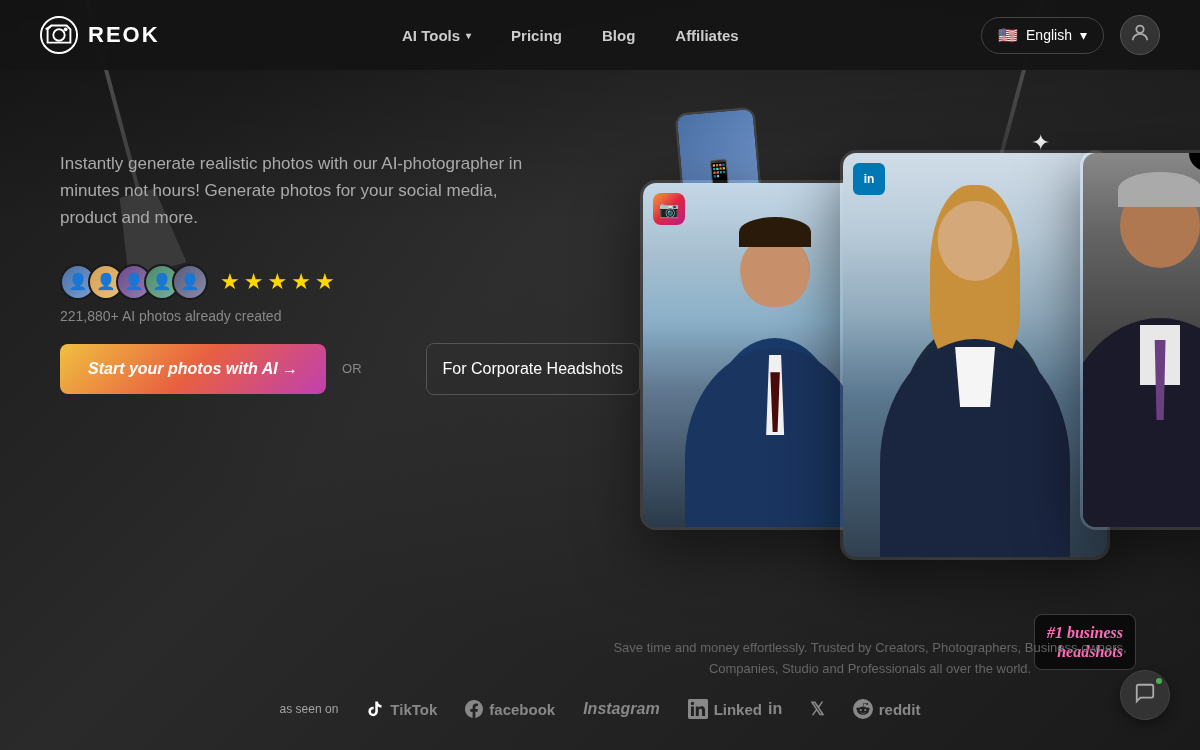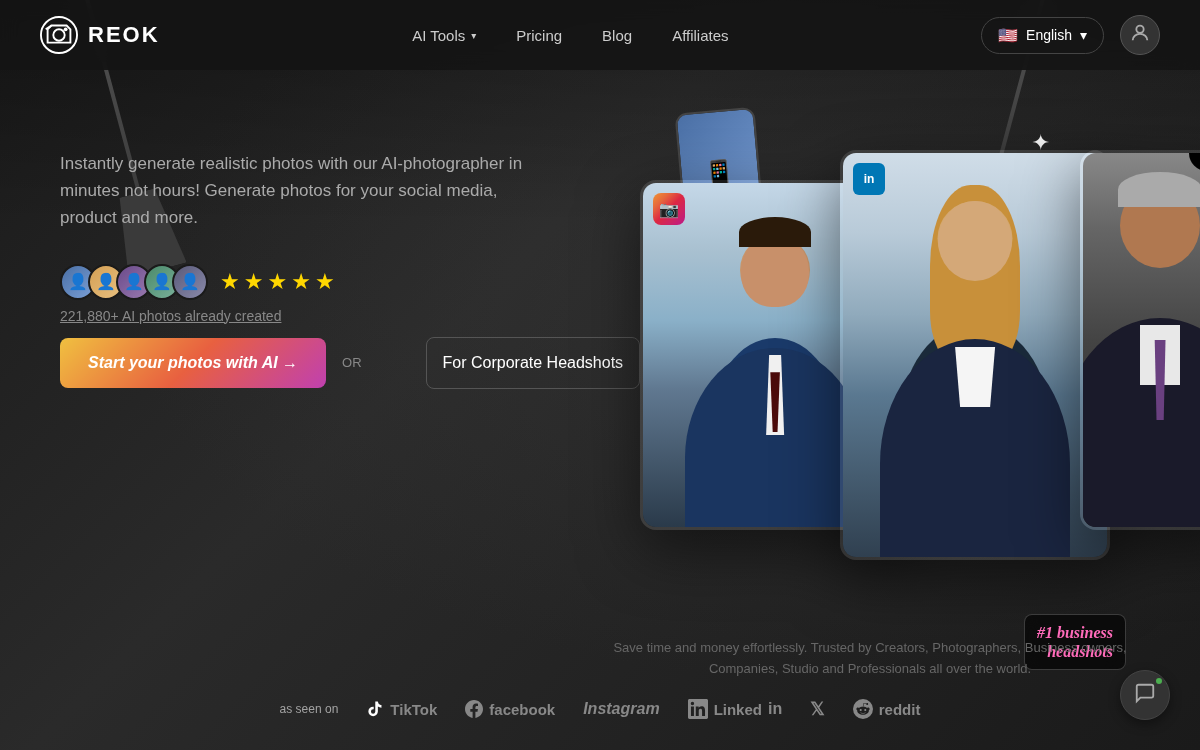--- a/index.html
+++ b/index.html
@@ -97,20 +97,21 @@
       font-size: 22px;
       font-weight: 800;
       letter-spacing: 2px;
       color: white;
     }
 
     .nav-center {
       display: flex;
       align-items: center;
       gap: 8px;
+      font-weight: bold;
     }
 
     .nav-item {
       display: flex;
       align-items: center;
       gap: 4px;
       padding: 8px 16px;
       color: #cccccc;
       font-size: 15px;
       cursor: pointer;
@@ -235,22 +236,21 @@
     }
 
     .star {
       color: #FFD700;
       font-size: 22px;
     }
 
     .photos-count {
       font-size: 14px;
       color: #888888;
-      margin-bottom: 13px;
-      text-decoration: underline;
+      margin-bottom: 19px;
     }
 
     .cta-row {
       display: flex;
       align-items: center;
       gap: 16px;
       margin-bottom: 16px;
     }
 
     .btn-primary {
@@ -412,21 +412,21 @@
       font-size: 22px;
     }
 
     .sparkle-1 { top: 0px; right: 90px; }
     .sparkle-2 { top: 30px; right: 50px; font-size: 16px; }
 
     
     .business-badge {
       position: absolute;
       bottom: 60px;
-      right: 14px;
+      right: 4px;
       background: rgba(0,0,0,0.6);
       border: 1px solid rgba(255,255,255,0.2);
       border-radius: 8px;
       padding: 8px 12px;
       text-align: right;
       backdrop-filter: blur(8px);
     }
 
     .business-badge-text {
       font-size: 16px;

